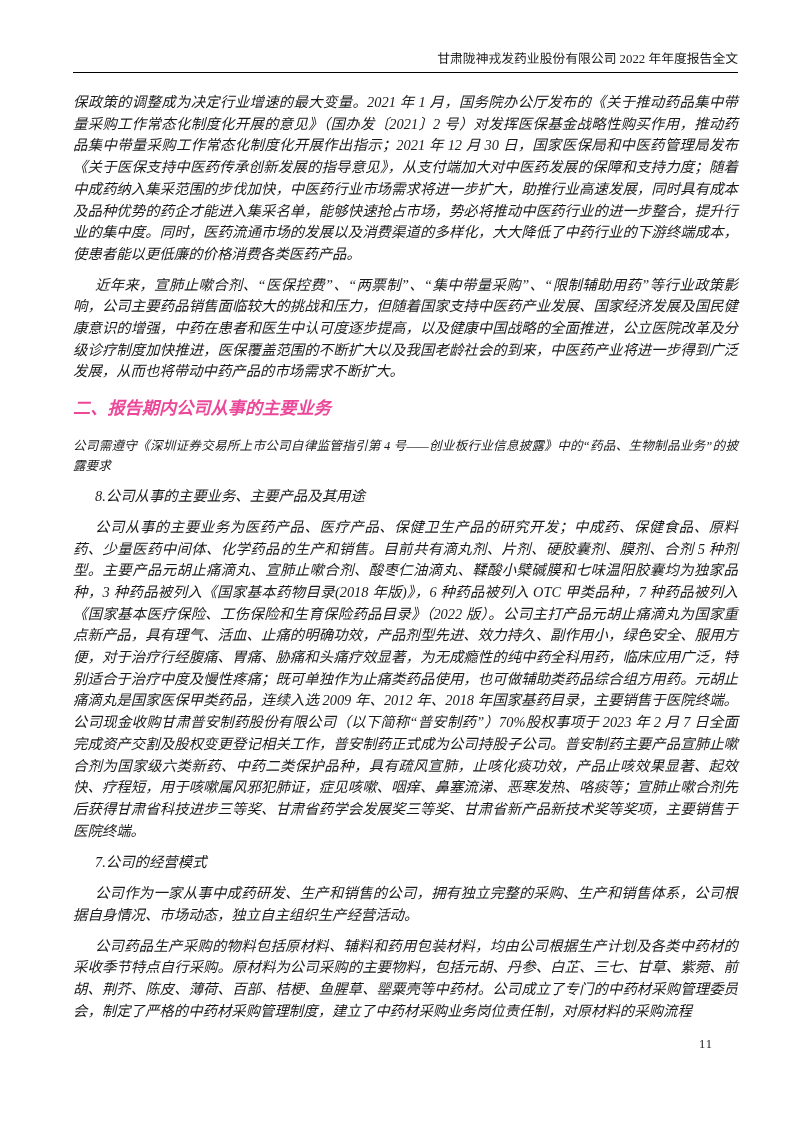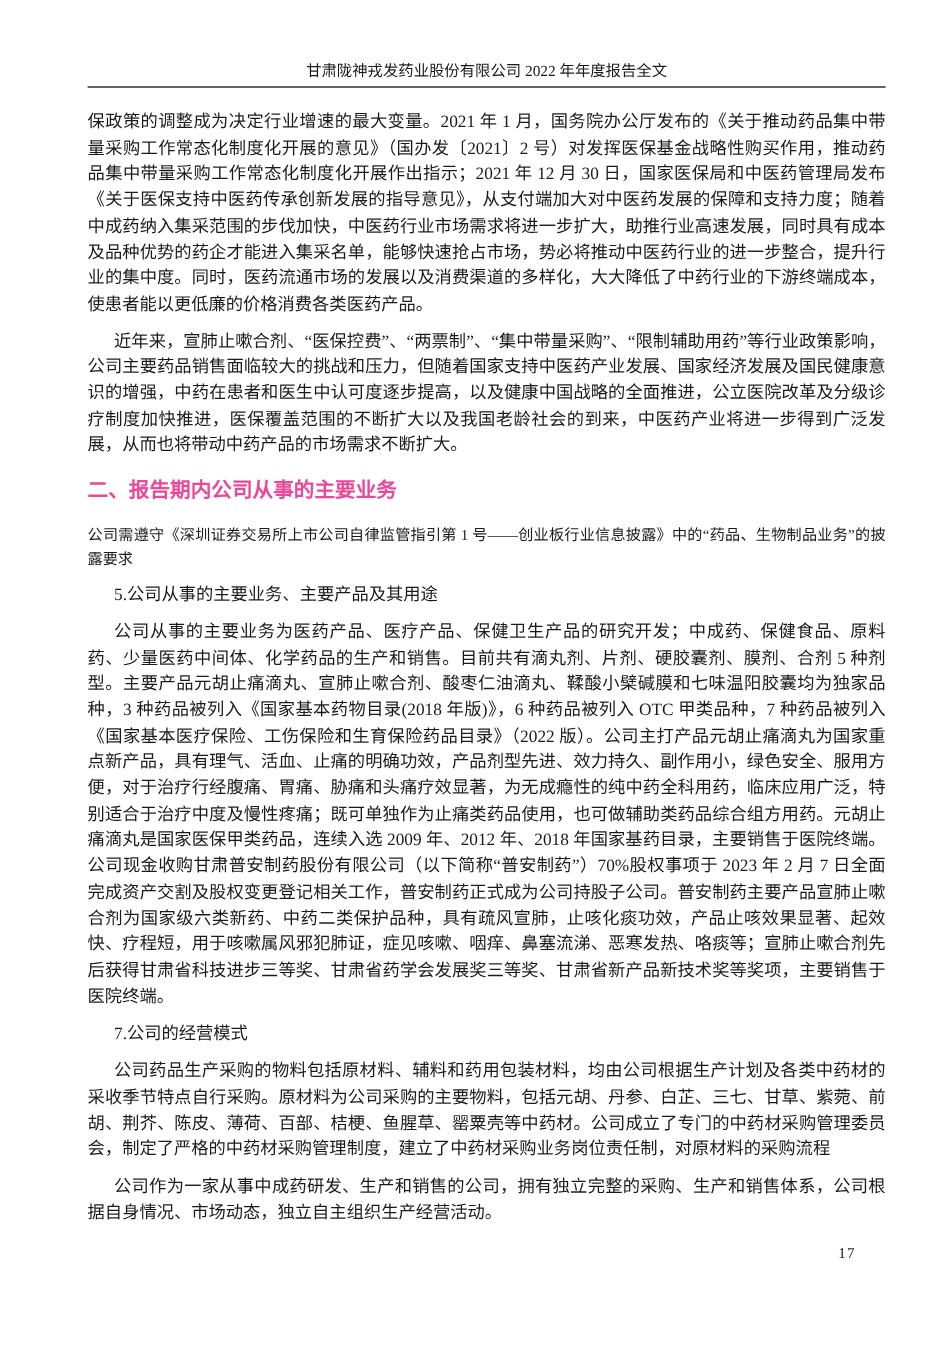--- a/index.html
+++ b/index.html
@@ -19,29 +19,30 @@
   }
   .margins {
     margin-left: 73px;
     width: 665px;
   }
   .header {
     padding-top: 51px;
     border-bottom: 1.6px solid #000000;
   }
   .header-text {
-    text-align: center;
+    text-align: right;
     font-size: 12.8px;
     line-height: 16px;
     padding-bottom: 5px;
     color: #1a1a1a;
     white-space: nowrap;
   }
   .doc-body {
     margin-top: 17px;
+    font-style: italic;
   }
   .para {
     font-size: 14.4px;
     line-height: 21.7px;
     text-align: justify;
     margin: 9px 0;
     text-indent: 22px;
     color: #1a1a1a;
   }
   .para.no-indent {
@@ -89,29 +90,29 @@
   </div>
 
   <div class="margins doc-body">
 
     <p class="para no-indent">保政策的调整成为决定行业增速的最大变量。2021 年 1 月，国务院办公厅发布的《关于推动药品集中带量采购工作常态化制度化开展的意见》（国办发〔2021〕2 号）对发挥医保基金战略性购买作用，推动药品集中带量采购工作常态化制度化开展作出指示；2021 年 12 月 30 日，国家医保局和中医药管理局发布《关于医保支持中医药传承创新发展的指导意见》，从支付端加大对中医药发展的保障和支持力度；随着中成药纳入集采范围的步伐加快，中医药行业市场需求将进一步扩大，助推行业高速发展，同时具有成本及品种优势的药企才能进入集采名单，能够快速抢占市场，势必将推动中医药行业的进一步整合，提升行业的集中度。同时，医药流通市场的发展以及消费渠道的多样化，大大降低了中药行业的下游终端成本，使患者能以更低廉的价格消费各类医药产品。</p>
 
     <p class="para">近年来，宣肺止嗽合剂、“医保控费”、“两票制”、“集中带量采购”、“限制辅助用药”等行业政策影响，公司主要药品销售面临较大的挑战和压力，但随着国家支持中医药产业发展、国家经济发展及国民健康意识的增强，中药在患者和医生中认可度逐步提高，以及健康中国战略的全面推进，公立医院改革及分级诊疗制度加快推进，医保覆盖范围的不断扩大以及我国老龄社会的到来，中医药产业将进一步得到广泛发展，从而也将带动中药产品的市场需求不断扩大。</p>
 
     <h2 class="section">二、报告期内公司从事的主要业务</h2>
 
-    <p class="note">公司需遵守《深圳证券交易所上市公司自律监管指引第 1 号——创业板行业信息披露》中的“药品、生物制品业务”的披露要求</p>
+    <p class="note">公司需遵守《深圳证券交易所上市公司自律监管指引第 4 号——创业板行业信息披露》中的“药品、生物制品业务”的披露要求</p>
 
-    <p class="subhead">5.公司从事的主要业务、主要产品及其用途</p>
+    <p class="subhead">8.公司从事的主要业务、主要产品及其用途</p>
 
     <p class="para">公司从事的主要业务为医药产品、医疗产品、保健卫生产品的研究开发；中成药、保健食品、原料药、少量医药中间体、化学药品的生产和销售。目前共有滴丸剂、片剂、硬胶囊剂、膜剂、合剂 5 种剂型。主要产品元胡止痛滴丸、宣肺止嗽合剂、酸枣仁油滴丸、鞣酸小檗碱膜和七味温阳胶囊均为独家品种，3 种药品被列入《国家基本药物目录(2018 年版)》，6 种药品被列入 OTC 甲类品种，7 种药品被列入《国家基本医疗保险、工伤保险和生育保险药品目录》（2022 版）。公司主打产品元胡止痛滴丸为国家重点新产品，具有理气、活血、止痛的明确功效，产品剂型先进、效力持久、副作用小，绿色安全、服用方便，对于治疗行经腹痛、胃痛、胁痛和头痛疗效显著，为无成瘾性的纯中药全科用药，临床应用广泛，特别适合于治疗中度及慢性疼痛；既可单独作为止痛类药品使用，也可做辅助类药品综合组方用药。元胡止痛滴丸是国家医保甲类药品，连续入选 2009 年、2012 年、2018 年国家基药目录，主要销售于医院终端。公司现金收购甘肃普安制药股份有限公司（以下简称“普安制药”）70%股权事项于 2023 年 2 月 7 日全面完成资产交割及股权变更登记相关工作，普安制药正式成为公司持股子公司。普安制药主要产品宣肺止嗽合剂为国家级六类新药、中药二类保护品种，具有疏风宣肺，止咳化痰功效，产品止咳效果显著、起效快、疗程短，用于咳嗽属风邪犯肺证，症见咳嗽、咽痒、鼻塞流涕、恶寒发热、咯痰等；宣肺止嗽合剂先后获得甘肃省科技进步三等奖、甘肃省药学会发展奖三等奖、甘肃省新产品新技术奖等奖项，主要销售于医院终端。</p>
 
     <p class="subhead">7.公司的经营模式</p>
 
+    <p class="para">公司作为一家从事中成药研发、生产和销售的公司，拥有独立完整的采购、生产和销售体系，公司根据自身情况、市场动态，独立自主组织生产经营活动。</p>
+
     <p class="para">公司药品生产采购的物料包括原材料、辅料和药用包装材料，均由公司根据生产计划及各类中药材的采收季节特点自行采购。原材料为公司采购的主要物料，包括元胡、丹参、白芷、三七、甘草、紫菀、前胡、荆芥、陈皮、薄荷、百部、桔梗、鱼腥草、罂粟壳等中药材。公司成立了专门的中药材采购管理委员会，制定了严格的中药材采购管理制度，建立了中药材采购业务岗位责任制，对原材料的采购流程</p>
-
-    <p class="para">公司作为一家从事中成药研发、生产和销售的公司，拥有独立完整的采购、生产和销售体系，公司根据自身情况、市场动态，独立自主组织生产经营活动。</p>
 
   </div>
 
-  <div class="page-number">17</div>
+  <div class="page-number">11</div>
 
 </div>
 
 </body></html>

